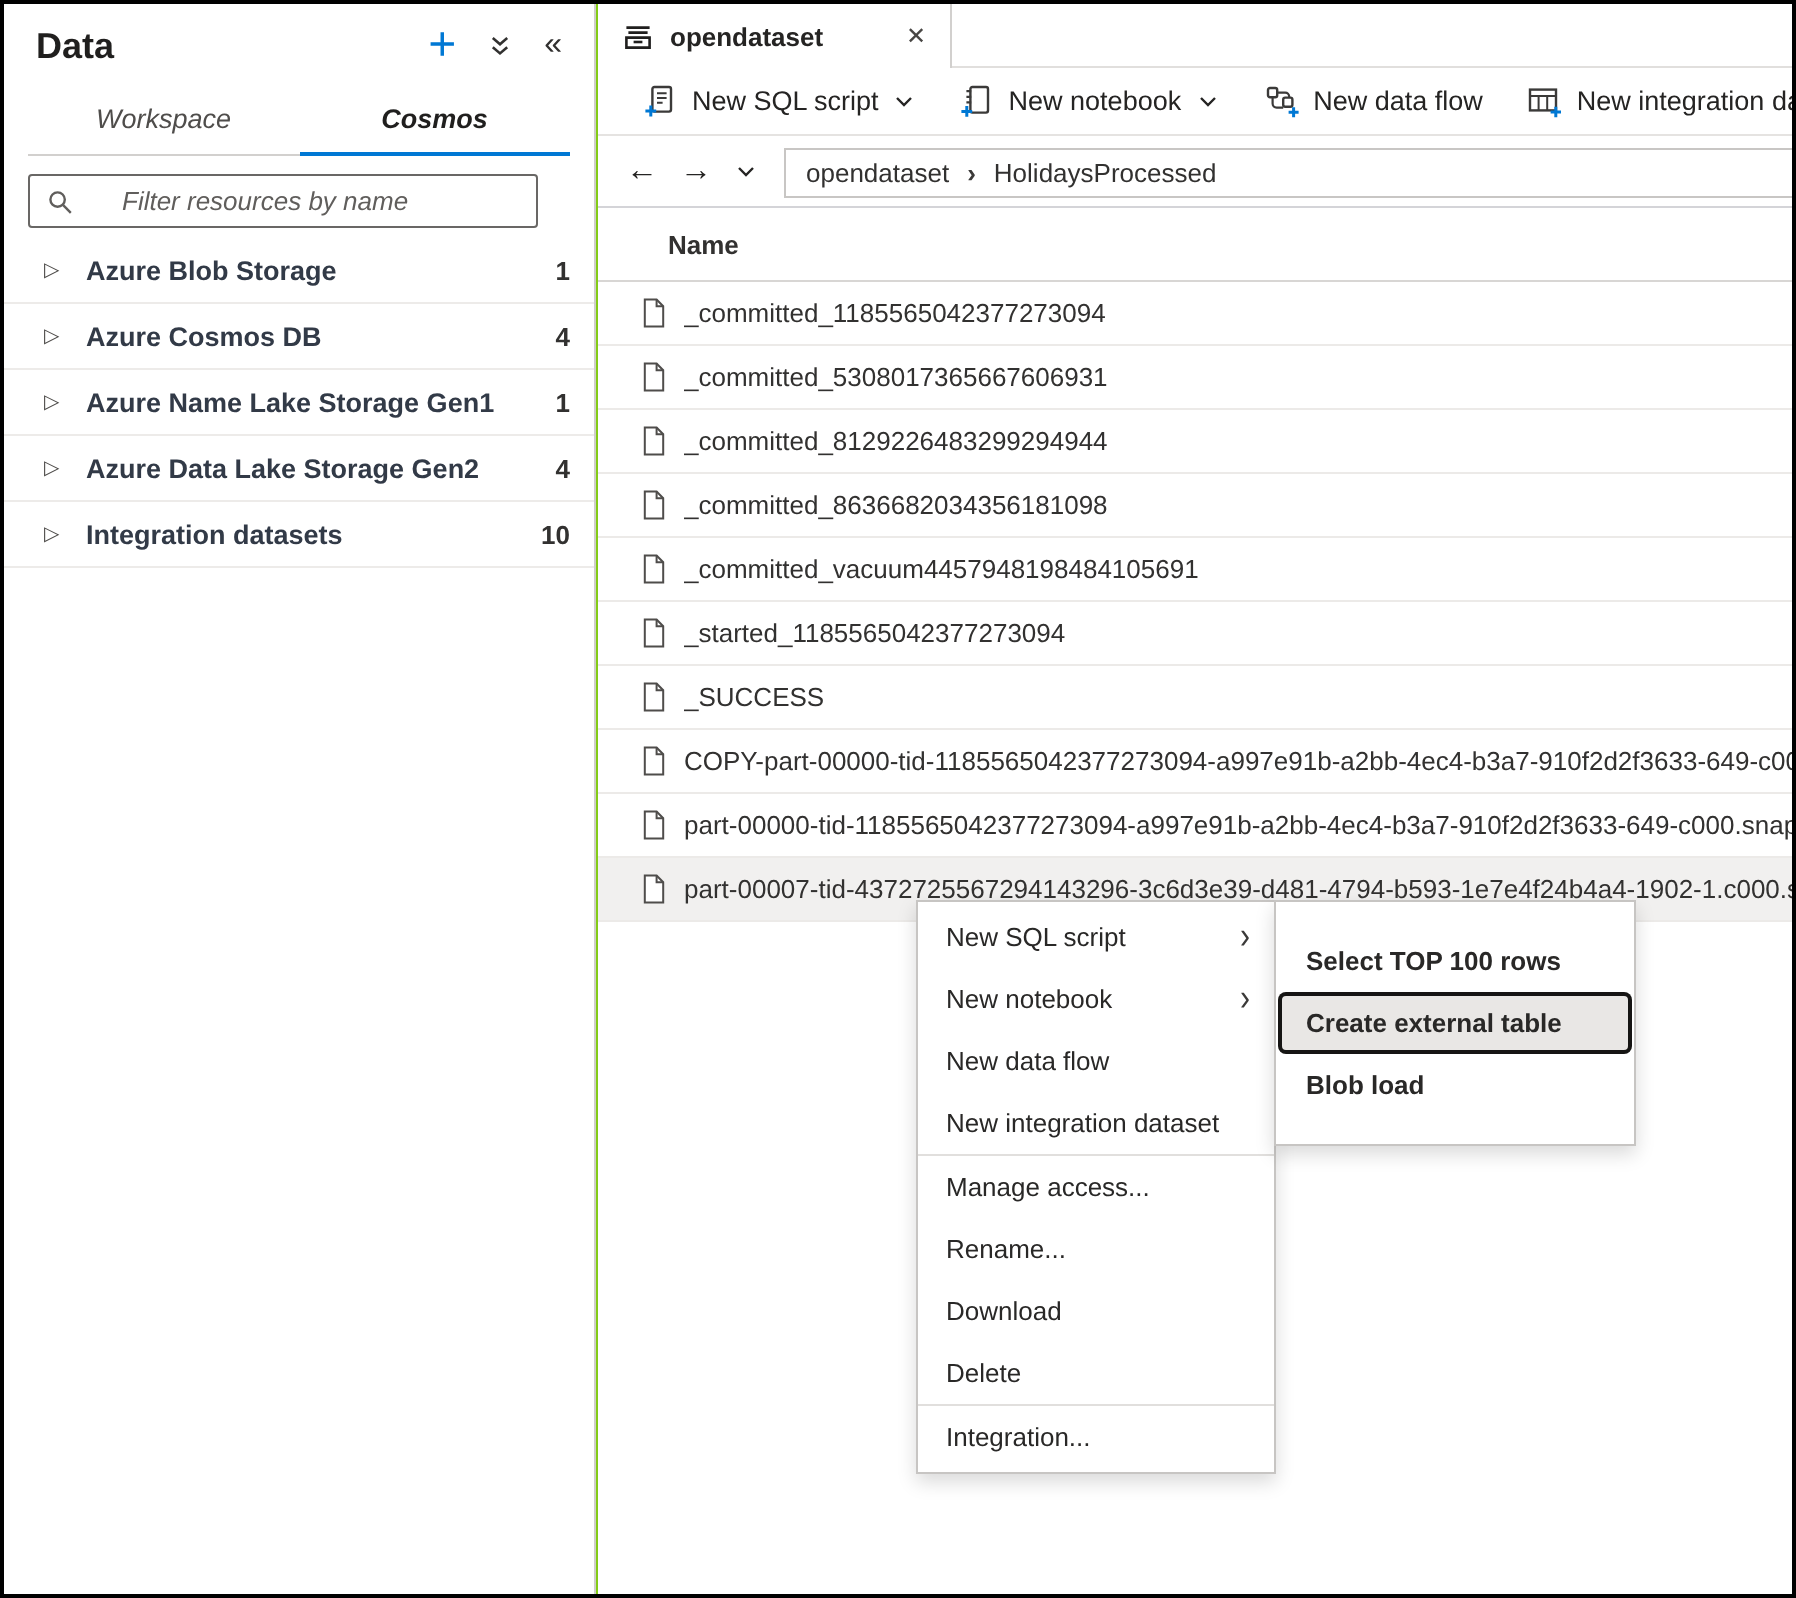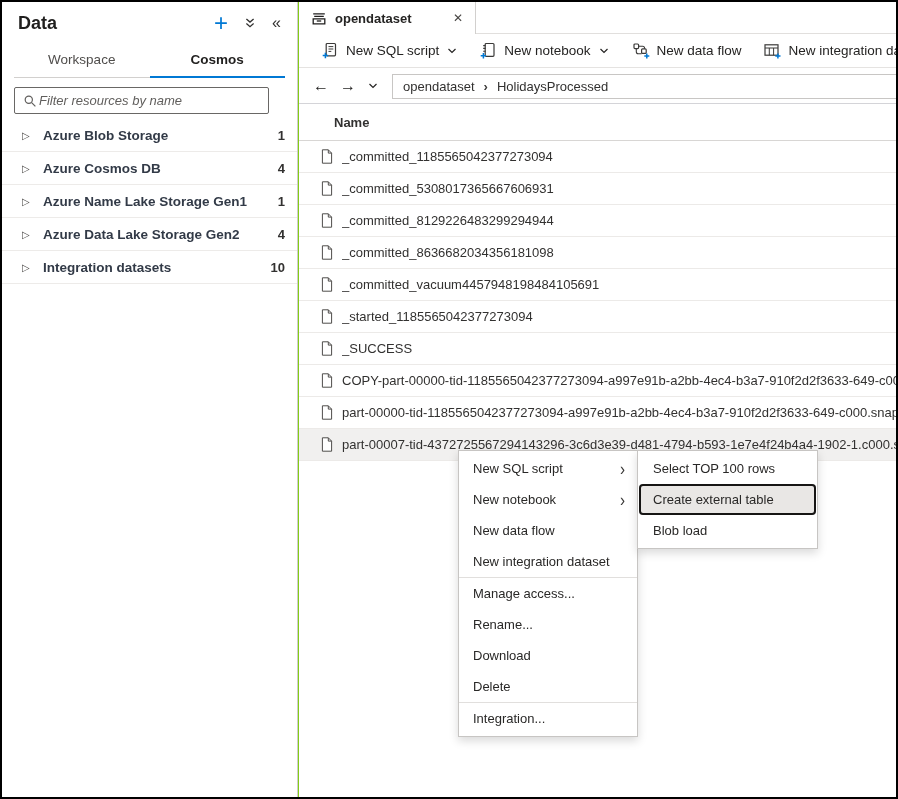--- a/index.html
+++ b/index.html
@@ -9,24 +9,24 @@
   
   .left-panel { position:absolute; left:0; top:0; width:296px; height:100%; background:#fff; border-right:1px solid #cfcdcb; }
   .panel-header { display:flex; align-items:center; justify-content:space-between; padding:9px 16px 0 16px; }
   .panel-title { font-size:18px; font-weight:700; color:#201f1e; line-height:24px; }
   .header-icons { display:flex; align-items:center; gap:15px; }
   .icon-add { color:#0078d4; font-size:24px; font-weight:400; line-height:18px; cursor:pointer; }
   .icon-btn { display:flex; align-items:center; cursor:pointer; }
   .icon-collapse { font-size:16px; color:#323130; line-height:16px; }
 
   .tabs { display:flex; margin:10px 12px 0 12px; border-bottom:1px solid #d2d0ce; }
-  .tab { flex:1; text-align:center; padding:7px 0 9px 0; font-size:13.5px; color:#4f4d4b; cursor:pointer; }
+  .tab { flex:1; text-align:center; padding:7px 0 9px 0; font-size:13.5px; color:#4f4d4b; cursor:pointer;font-style:italic; }
   .tab.active { color:#201f1e; font-weight:700; border-bottom:2px solid #0078d4; margin-bottom:-1px; }
 
-  .filter-box { margin:9px 28px 4px 12px; height:27px; border:1px solid #696765; border-radius:2px; display:flex; align-items:center; gap:2px; padding:0 8px; }
+  .filter-box { margin:9px 28px 4px 12px; height:27px; border:1px solid #696765; border-radius:2px; display:flex; align-items:center; gap:24px; padding:0 8px; }
   .filter-box input { border:none; outline:none; flex:1; font-size:13px; color:#323130; min-width:0; }
   .filter-box input::placeholder { font-style:italic; color:#605e5c; }
 
   .tree { list-style:none; margin-top:5px; }
   .tree-item { height:33px; display:flex; align-items:center; padding:0 10px 0 20px; cursor:pointer; border-bottom:1px solid #edebe9; }
   .tree-item .chev { color:#4f4d4b; font-size:10px; width:10px; margin-right:11px; }
   .tree-item .tlabel { flex:1; font-size:13.5px; font-weight:600; color:#323a47; }
   .tree-item .count { font-size:13px; font-weight:600; color:#323130; margin-right:2px; }
 
   
@@ -52,21 +52,21 @@
   .file-row .ficon { flex:none; display:flex; }
   .file-row .fname { overflow:hidden; }
 
   
   .context-menu { position:absolute; left:456px; top:448px; width:180px; background:#fff; border:1px solid #c7c5c3; box-shadow:0 4px 9px rgba(0,0,0,.15); padding:2px 0; z-index:5; }
   .menu-item { height:31px; display:flex; align-items:center; padding:0 12px 0 14px; font-size:13px; color:#292827; cursor:pointer; }
   .menu-item .mlabel { flex:1; }
   .menu-item .arrow { color:#3b3a39; font-size:15px; transform:scaleY(1.25); }
   .menu-sep { border:none; border-top:1px solid #e1dfdd; }
 
-  .submenu { position:absolute; left:635px; top:448px; width:181px; background:#fff; border:1px solid #c7c5c3; box-shadow:0 4px 9px rgba(0,0,0,.15); padding:2px 1px; z-index:6; }
+  .submenu { position:absolute; left:635px; top:448px; width:181px; background:#fff; border:1px solid #c7c5c3; box-shadow:0 4px 9px rgba(0,0,0,.15); padding:14px 1px; z-index:6;font-weight:bold; }
   .submenu .menu-item { height:31px; padding:0 12px 0 14px; }
   .submenu .menu-item.focused { background:#e9e7e5; box-shadow:inset 0 0 0 2px #161514; border-radius:4px; }
 </style>
 </head>
 <body>
 
 <div class="screen">
 
   <aside class="left-panel">
     <div class="panel-header">

